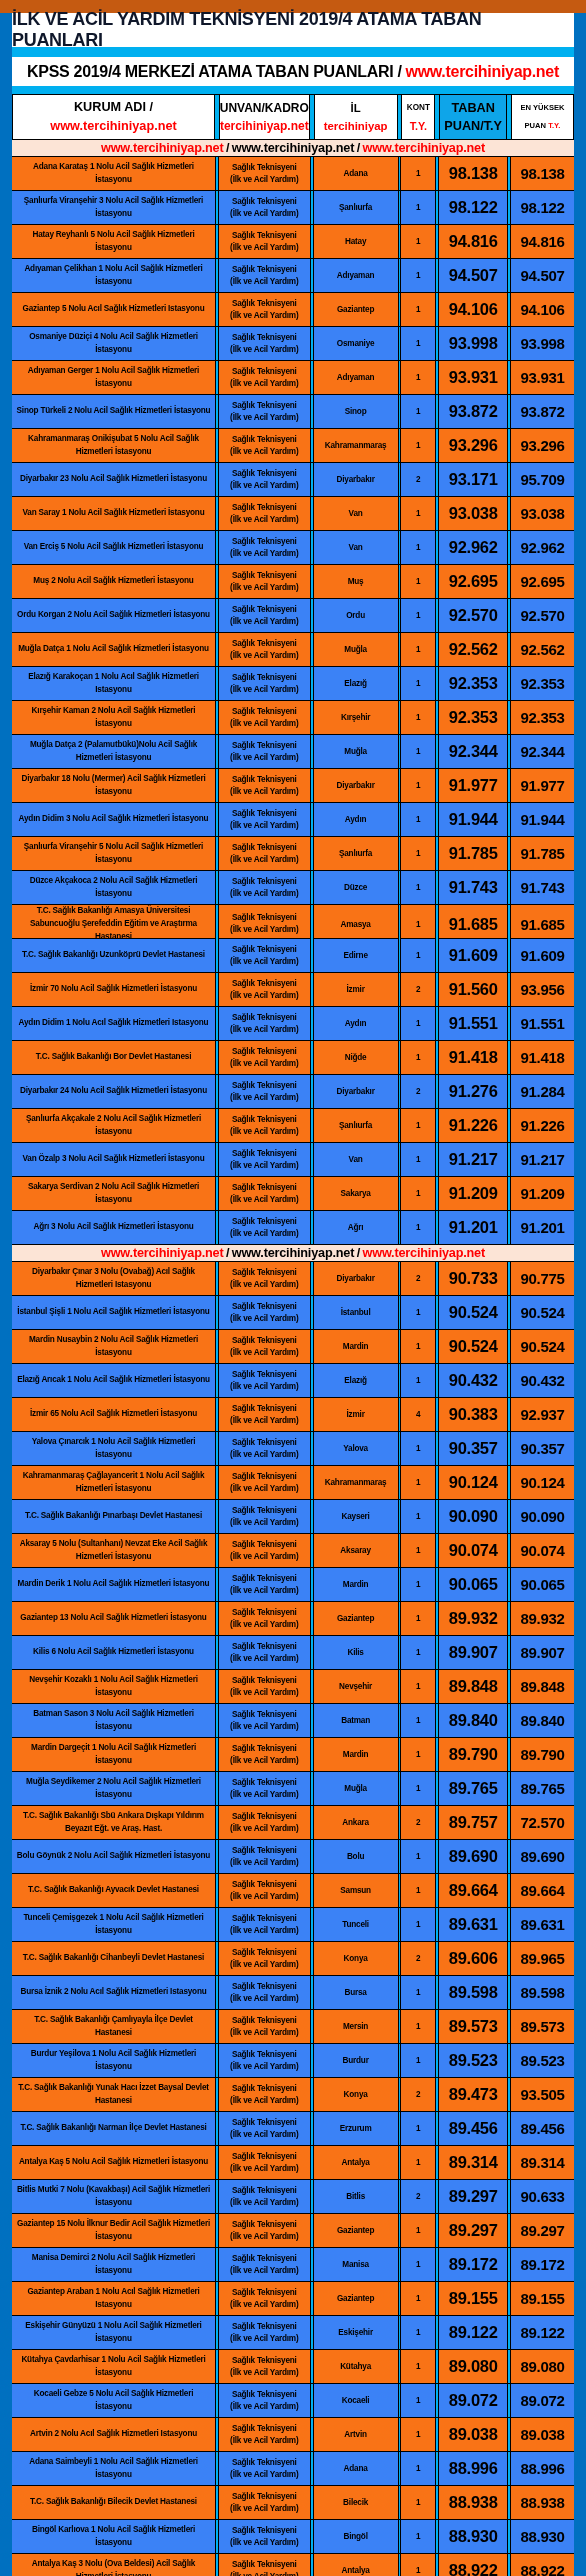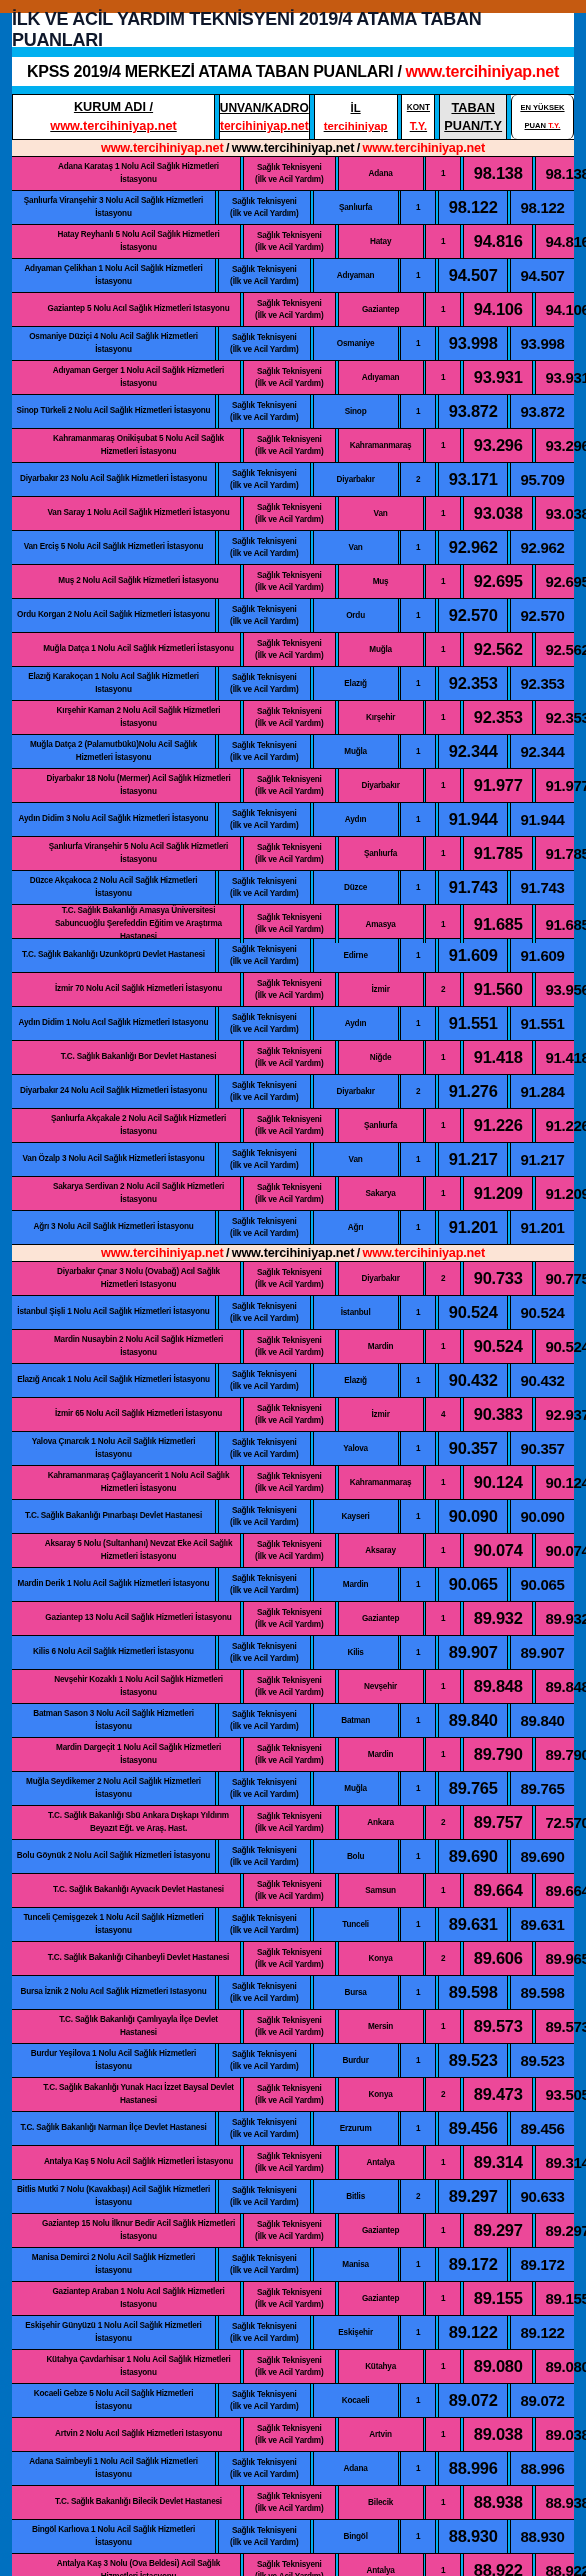--- a/index.html
+++ b/index.html
@@ -7,33 +7,33 @@
   .topbar { position:absolute; left:0; top:0; width:586px; height:12.7px; background:#c55a11; }
   .sheet { position:absolute; left:12px; top:12.7px; width:562px; background:#ffffff; }
   .title { height:34px; display:flex; align-items:center; justify-content:center; font-weight:bold; font-size:18px; color:#0f172a; letter-spacing:-0.3px; }
   .band { background:#00b0f0; }
   .band1 { height:10.8px; }
   .band2 { height:8.2px; }
   .subtitle { height:28.5px; display:flex; align-items:center; justify-content:center; font-weight:bold; font-size:16px; color:#000; letter-spacing:-0.3px; }
   .subtitle .red { color:#ff0000; margin-left:3.8px; }
   .grid { display:grid; grid-template-columns: 203px 3.8px 91px 3.8px 84px 3.8px 34px 3.8px 68px 3.8px 63px; }
   .hdr { height:46px; border-top:0.6px solid #000; border-bottom:1.3px solid #000; box-sizing:border-box; }
-  .hdr .cell { display:flex; flex-direction:column; align-items:center; justify-content:center; font-weight:bold; color:#000; text-align:center; border-left:0.6px solid #000; border-right:0.6px solid #000; box-sizing:border-box;text-decoration:underline; }
+  .hdr .cell { display:flex; flex-direction:column; align-items:center; justify-content:center; font-weight:bold; color:#000; text-align:center; border-left:0.6px solid #000; border-right:0.6px solid #000; box-sizing:border-box; }
   .hdr .sep { background:#00b0f0; }
   .hdr .h-kurum { font-size:12.7px; line-height:19px; }
   .hdr .h-unvan { font-size:12px; line-height:18px; }
   .hdr .h-il { font-size:11.4px; line-height:18px; }
   .hdr .h-kont { font-size:8.2px; line-height:18px; }
-  .hdr .h-taban { font-size:12.7px; line-height:18px; background:#e5e5e5; }
-  .hdr .h-enyuksek { font-size:7.6px; line-height:18px;border-radius:6px; }
+  .hdr .h-taban { font-size:12.7px; line-height:18px; background:#0ea5e9; }
+  .hdr .h-enyuksek { font-size:7.6px; line-height:18px; }
   .red { color:#ff0000; }
   .web { height:17px; background:#fce4d6; display:flex; align-items:center; justify-content:center; font-weight:bold; font-size:12.7px; border-bottom:0.6px solid #000; box-sizing:border-box; letter-spacing:-0.2px; }
   .web .sep-txt { color:#000; margin:0 2.5px; }
   .row { height:34px; border-bottom:0.6px solid #000; box-sizing:border-box; }
-  .row.odd { background:#ec4899;padding-left:25px; }
+  .row.odd { background:#f97316; }
   .row.even { background:#3b82f6; }
   .row .cell { display:flex; align-items:center; justify-content:center; text-align:center; color:#000; font-weight:bold; box-sizing:border-box; }
   .row .sep { background:#00b0f0; border-left:0.6px solid #000; border-right:0.6px solid #000; box-sizing:border-box; }
   .row .c-kurum { font-size:8.2px; line-height:12.7px; padding:0 3.8px; letter-spacing:-0.2px; }
   .row .c-unvan { font-size:8.2px; line-height:12px; flex-direction:column; letter-spacing:-0.2px; }
   .row .c-il { font-size:8.2px; letter-spacing:-0.2px; }
   .row .c-kont { font-size:8.2px; }
   .row .c-taban { font-size:16.5px; letter-spacing:-0.3px; }
   .row .c-max { font-size:15px; letter-spacing:-0.3px; }
 </style>

